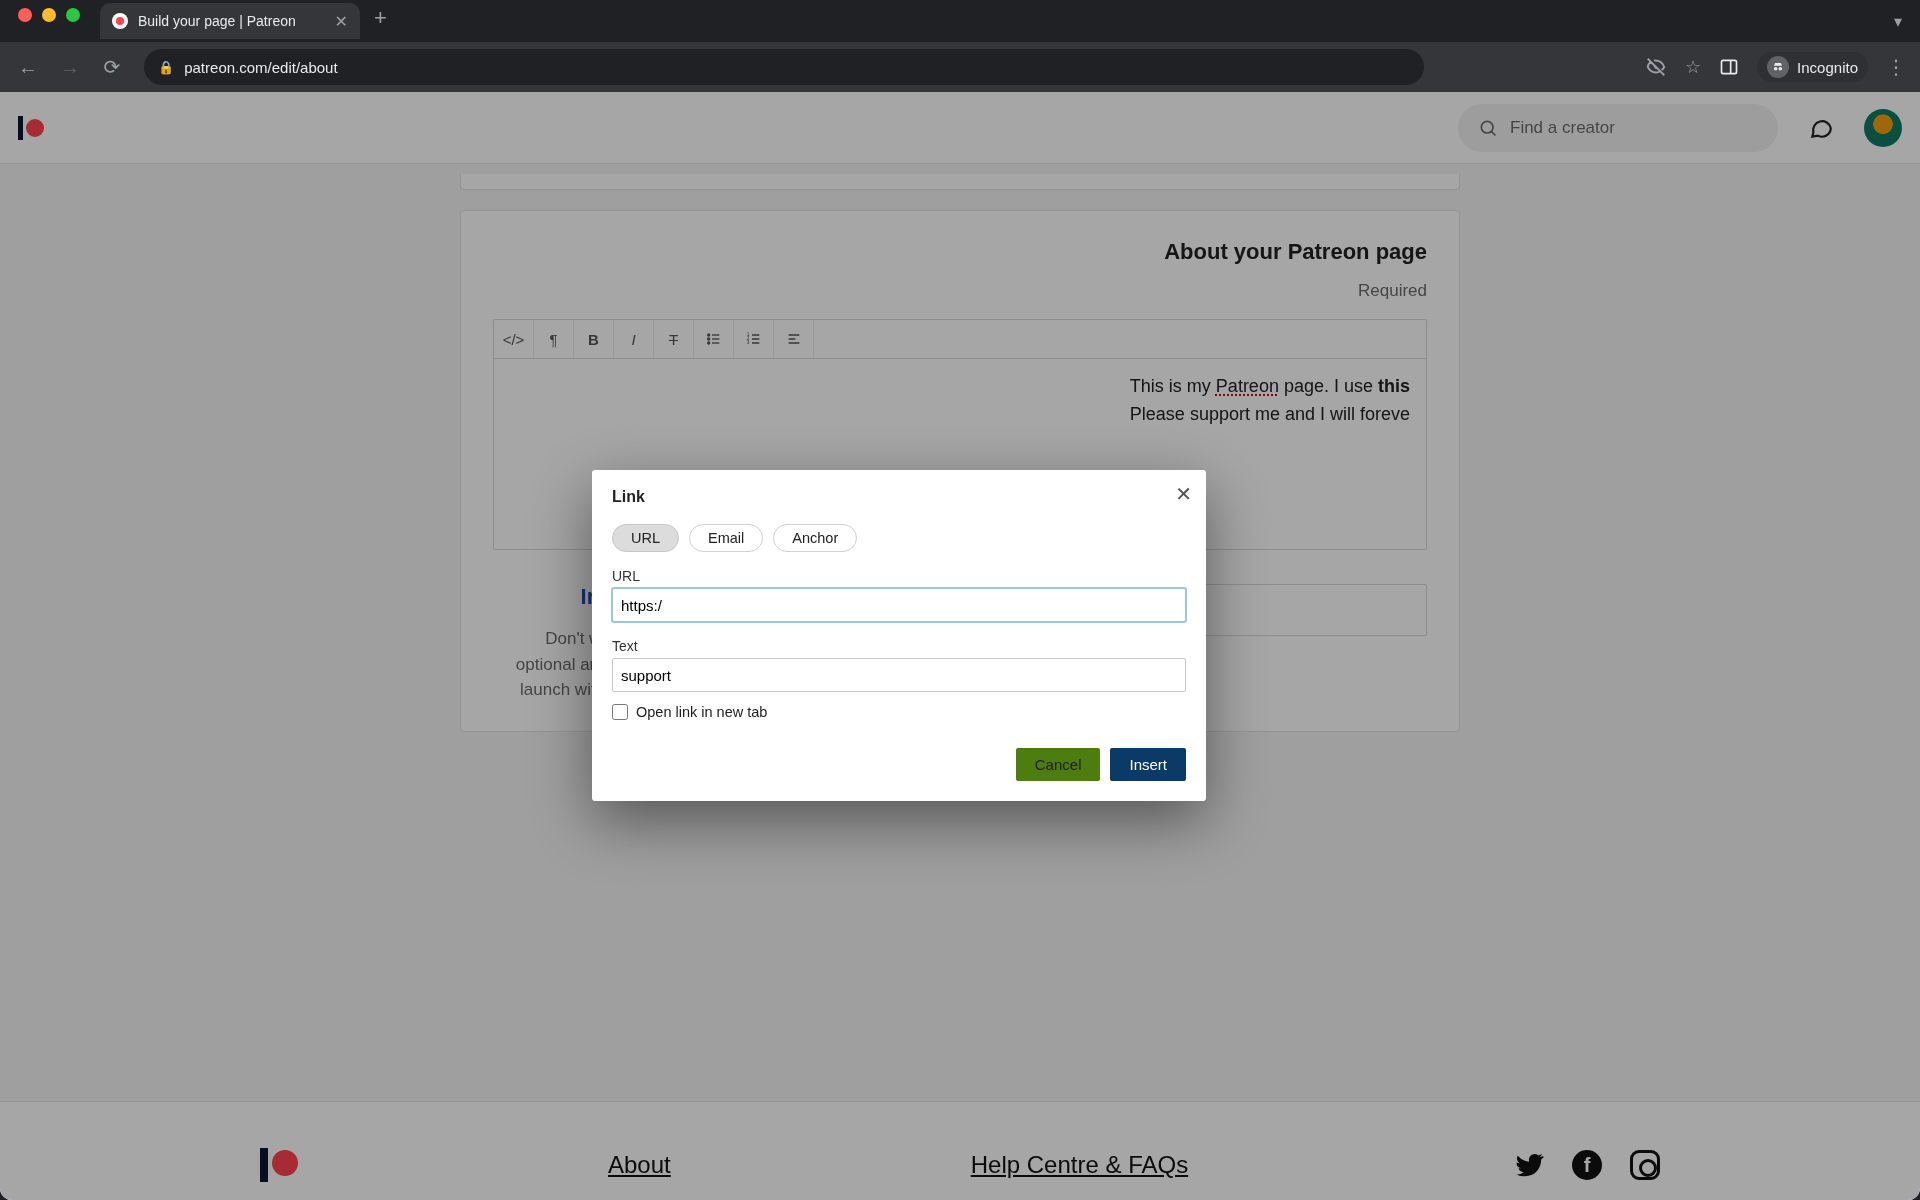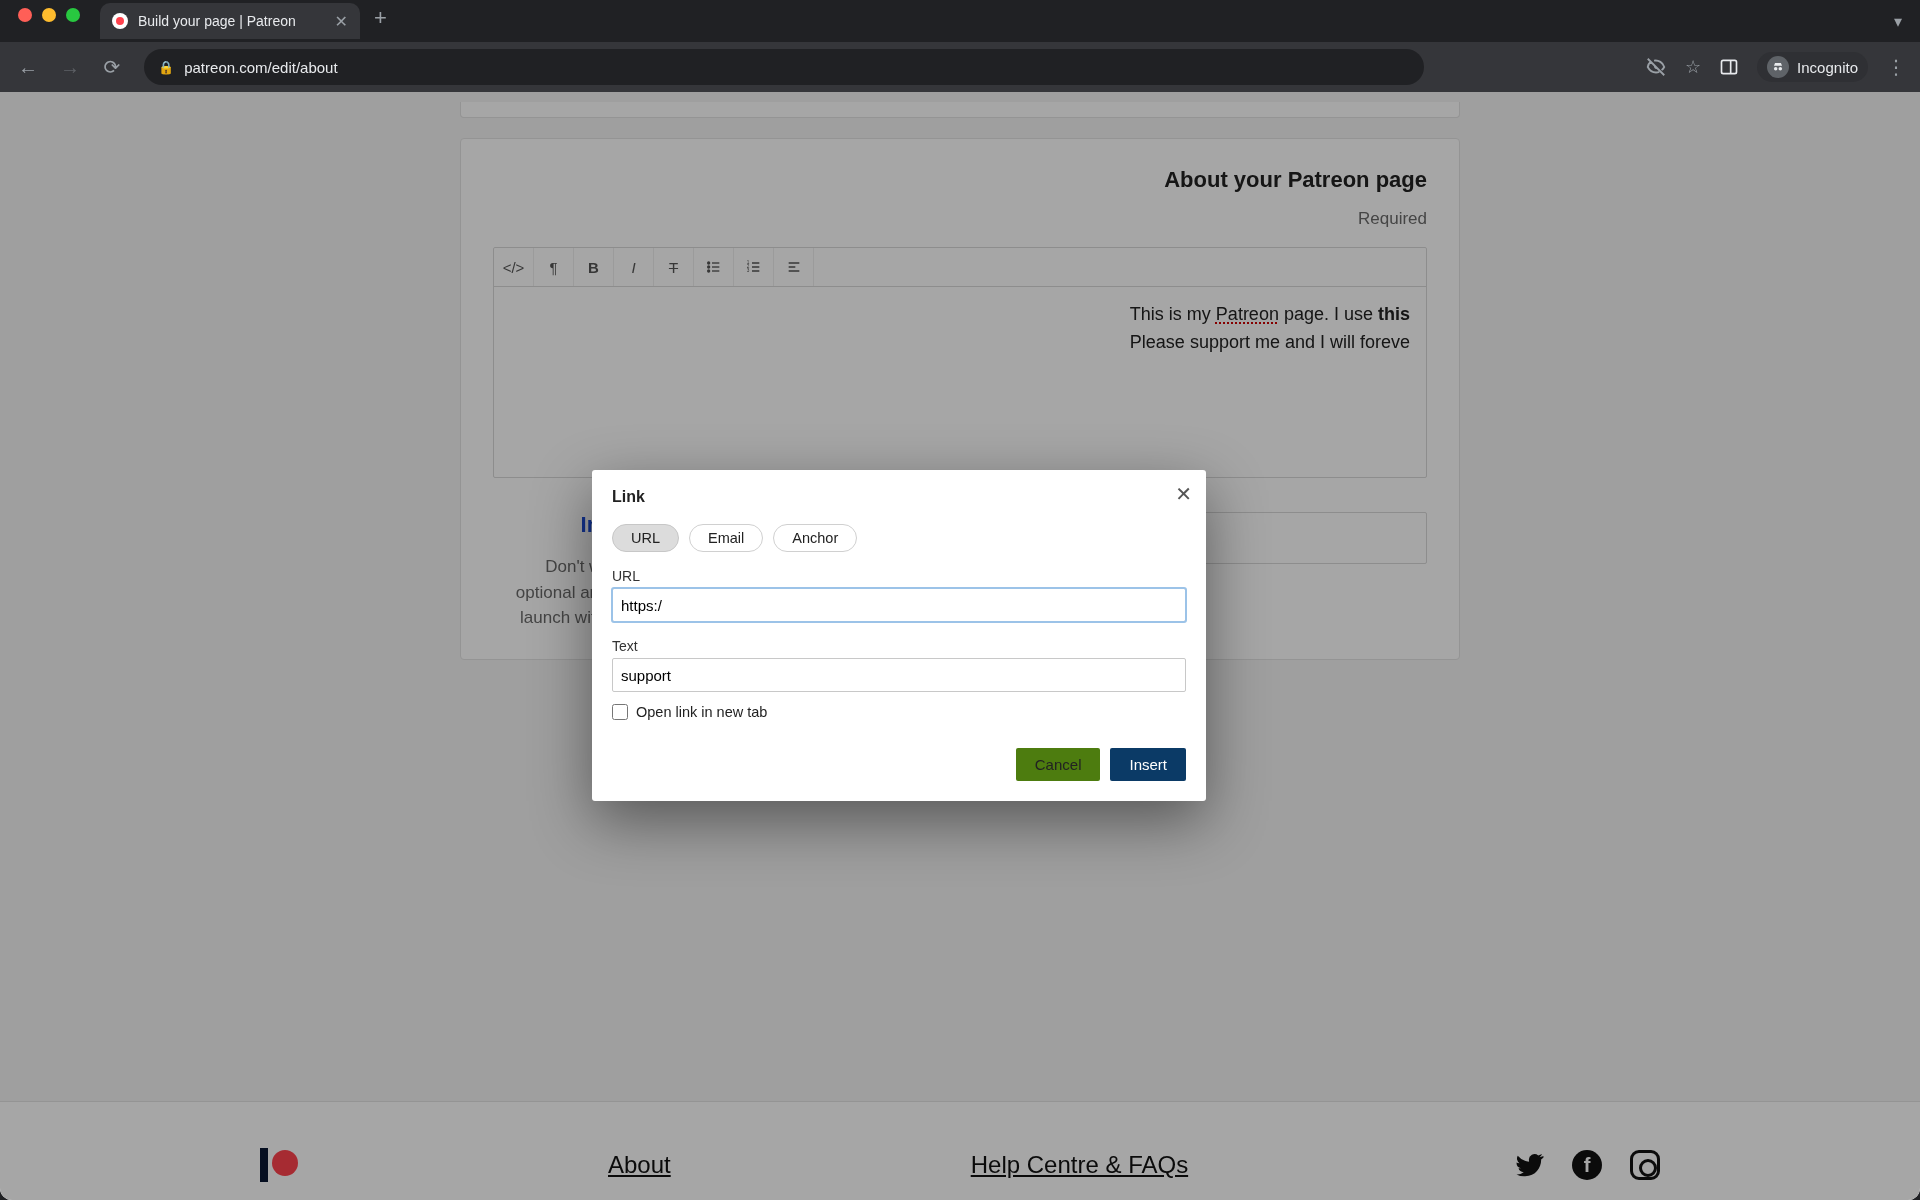--- a/index.html
+++ b/index.html
@@ -150,20 +150,41 @@
           </svg>
       </span>
       <span>Incognito</span>
     </span>
     <span class="kebab">⋮</span>
   </div>
 </div>
 
 <div class="viewport">
   <div class="page">
+    <div class="p-topnav">
+      <div class="p-logo">
+          <span class="bar"></span>
+          <span class="circ"></span>
+        </div>
+      <div class="p-search">
+        <span>
+          <svg width="20" height="20" viewBox="0 0 24 24" fill="none" stroke="#6b6b6b" stroke-width="2">
+              <circle cx="11" cy="11" r="7"></circle>
+              <path d="M21 21l-5-5"></path>
+            </svg>
+        </span>
+        <span>Find a creator</span>
+      </div>
+      <div class="p-chat">
+        <svg width="26" height="26" viewBox="0 0 24 24" fill="none" stroke="#222" stroke-width="2">
+            <path d="M21 12a8 8 0 01-11.9 7L4 20l1-4.1A8 8 0 1121 12z"></path>
+          </svg>
+      </div>
+      <div class="p-avatar"></div>
+    </div>
 
     <div class="content-col">
       <div class="prev-card-edge"></div>
 
       <div class="card">
         <h2>About your Patreon page</h2>
         <div class="req">Required</div>
 
         <div class="editor">
           <div class="editor-toolbar">

